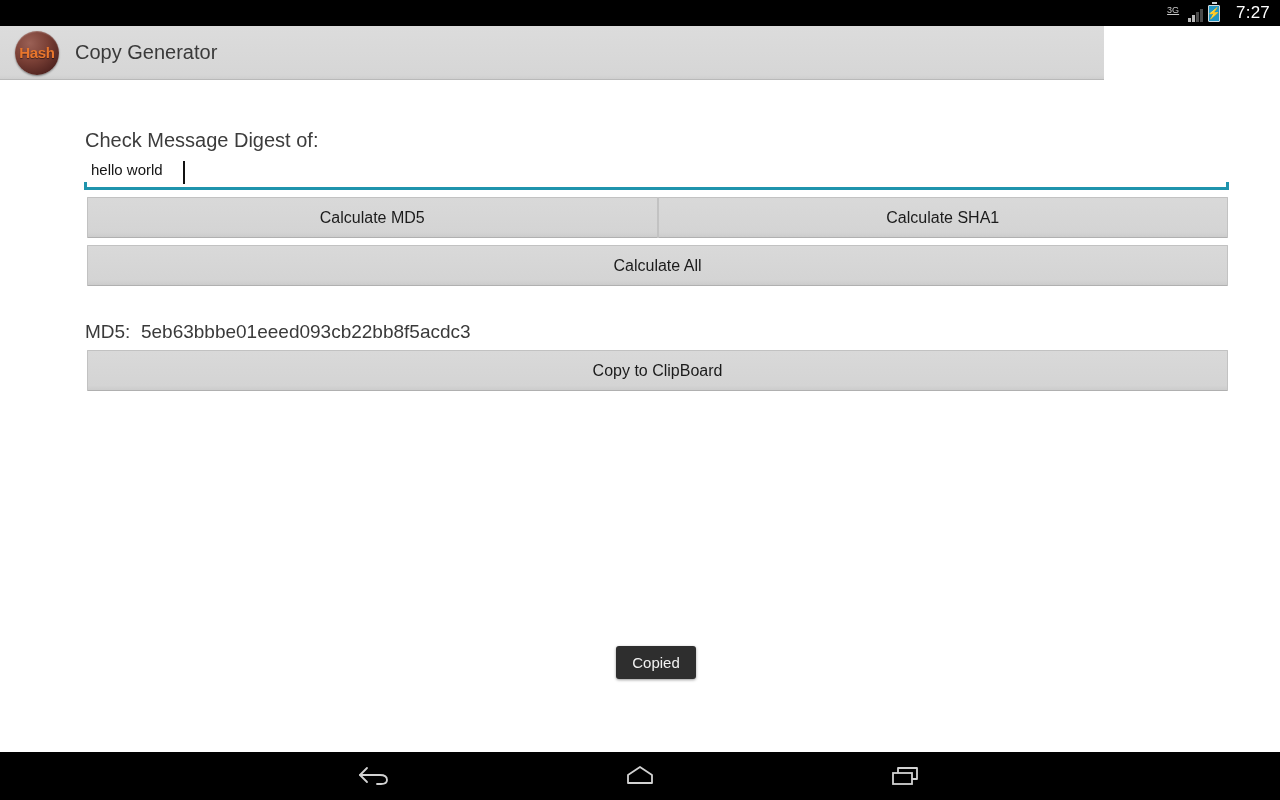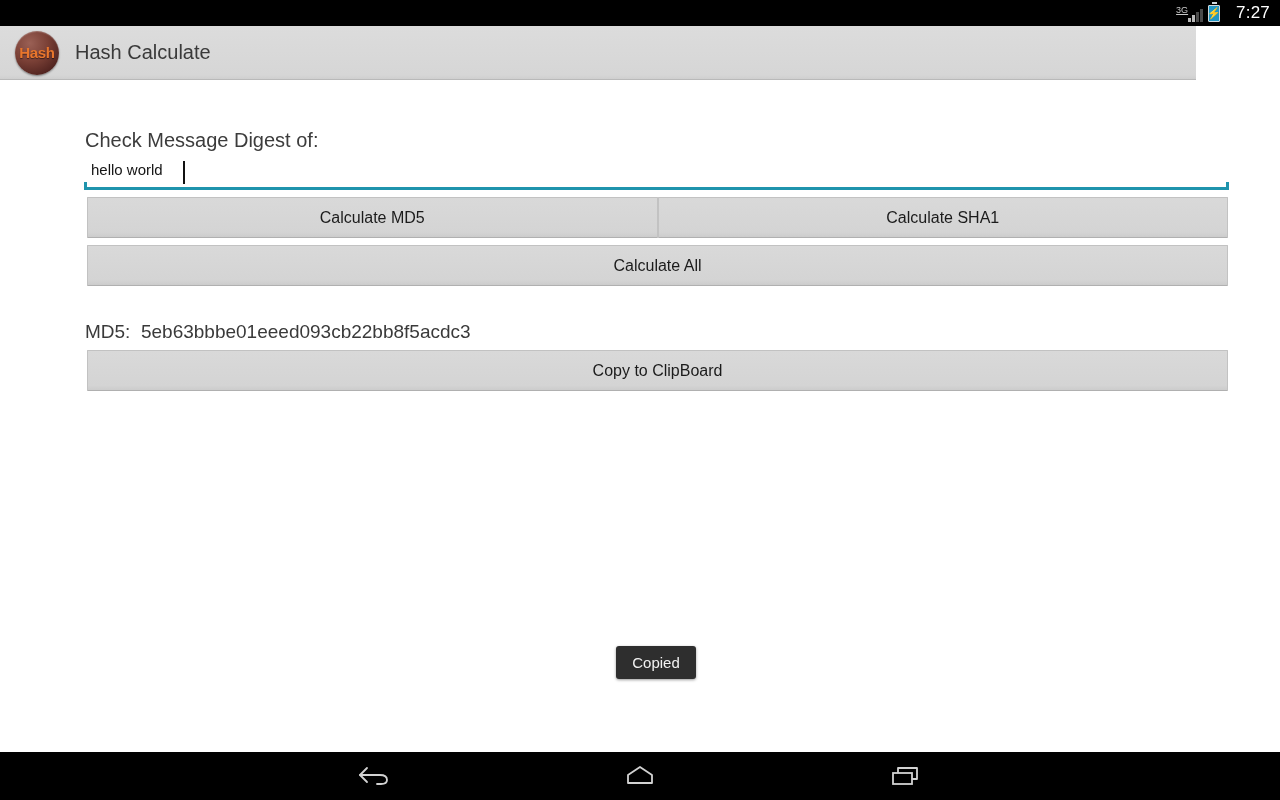--- a/index.html
+++ b/index.html
@@ -39,21 +39,21 @@
   .net-badge {
     position: relative;
     display: flex;
     align-items: flex-end;
     height: 18px;
   }
   .net-label {
     color: #c8c8c8;
     font-size: 9px;
     line-height: 9px;
-    margin-right: 0;
+    margin-right: 9px;
     margin-bottom: 7px;
     text-decoration: underline;
   }
   .signal-bars {
     display: flex;
     align-items: flex-end;
     gap: 1px;
     height: 13px;
   }
   .signal-bars i {
@@ -93,21 +93,21 @@
     color: #ffffff;
     font-size: 17px;
     letter-spacing: 0.2px;
     margin-left: 11px;
   }
 
   
   .action-bar {
     position: absolute;
     top: 26px; left: 0;
-    width: 1196px;
+    width: 1104px;
     height: 54px;
     background: #d8d8d8;
     background: linear-gradient(to bottom, #dcdcdc 0%, #d6d6d6 92%, #cfcfcf 100%);
     border-bottom: 1px solid #b9b9b9;
     display: flex;
     align-items: center;
     padding-left: 15px;
   }
   .app-icon {
     width: 44px;
@@ -308,21 +308,21 @@
         <span class="bolt">⚡</span>
       </div>
       <div class="clock">7:27</div>
     </div>
   </div>
 
   <div class="action-bar">
     <div class="app-icon">
       <span class="glyph">Hash</span>
     </div>
-    <div class="app-title">Hash Calculate</div>
+    <div class="app-title">Copy Generator</div>
   </div>
 
   <div class="content">
 
     <div class="prompt-label">Check Message Digest of:</div>
 
     <div class="input-wrap">
       <span class="input-text" id="input-text">hello world</span>
       <span class="caret" id="caret" style="left: 99px;"></span>
       <span class="underline"></span>

